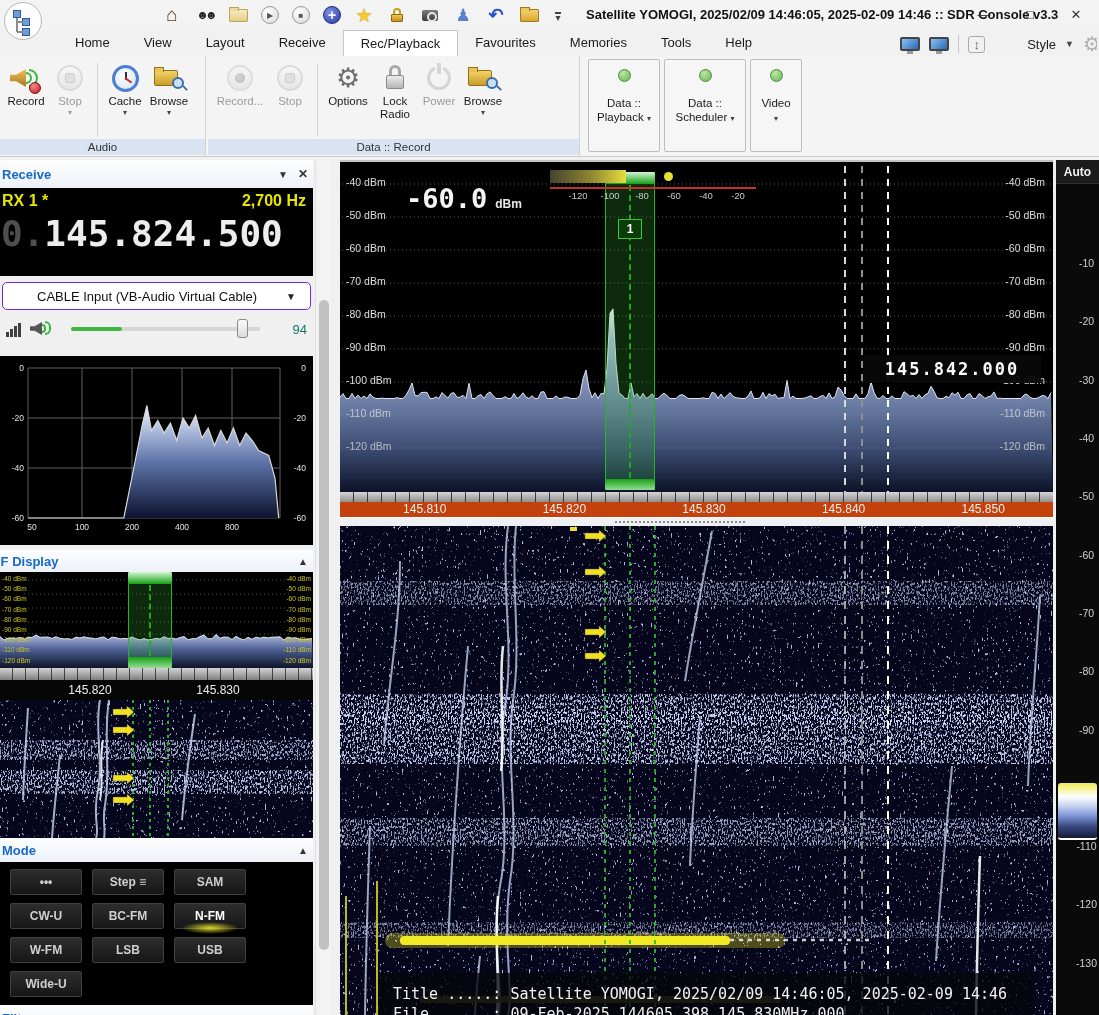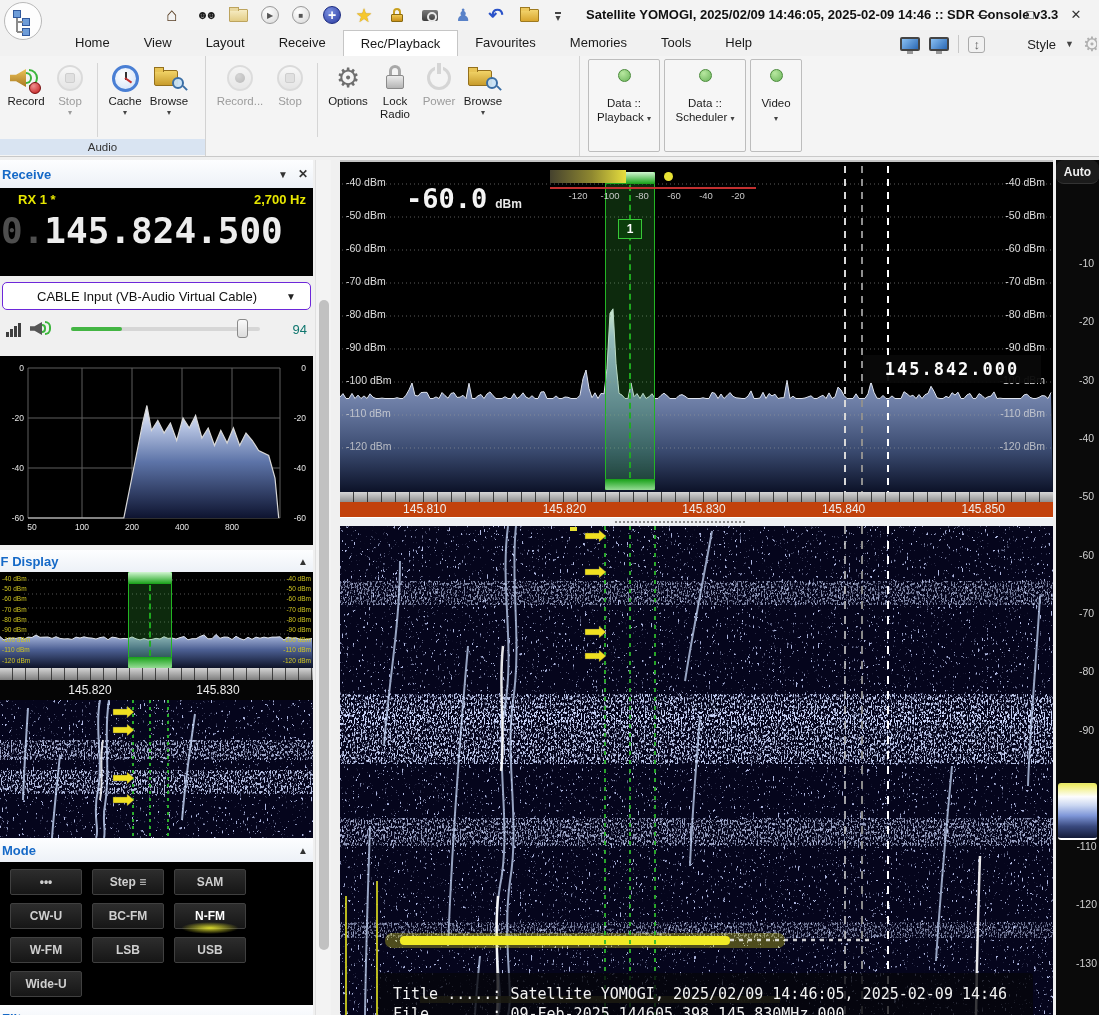--- a/index.html
+++ b/index.html
@@ -95,21 +95,21 @@
   .pwrico{position:relative; width:24px; height:24px; border:3px solid #b8b8b8; border-radius:50%;}
   .pwrico::before{content:""; position:absolute; left:7px; top:-6px; width:4px; height:11px; background:#b8b8b8; box-shadow:0 0 0 2px #f4f4f4;}
 
   
   .leftpanel { position:absolute; left:0; top:160px; width:313px; height:855px; background:#f0f0f0; }
   .phead { height:28px; background:linear-gradient(#fdfeff,#edf1f7); display:flex; align-items:center;
            font-size:13px; font-weight:bold; color:#1569c7; padding-left:2px; position:relative; }
   .phead .hicons { position:absolute; right:5px; display:flex; gap:10px; align-items:center; }
   .phead .hicons span { font-size:10px; color:#333; }
   .freqbox { height:88px; background:#000; }
-  .rxrow { display:flex; justify-content:space-between; padding:4px 7px 0 2px; color:#e6e600; font-size:13px; font-weight:bold;margin-left:16px; }
+  .rxrow { display:flex; justify-content:space-between; padding:4px 7px 0 2px; color:#e6e600; font-size:16px; font-weight:bold; }
   .freq { font-family:"DejaVu Sans Mono", monospace; font-weight:bold; font-size:36px; color:#ededed; line-height:48px; padding-left:1px; letter-spacing:0px; white-space:nowrap; }
   .freq .pre { color:#4e4e4e; }
   .combo { margin:6px 2px 0 2px; height:28px; background:#fff; border:1px solid #6d28d9; border-radius:5px;
            display:flex; align-items:center; font-size:13px; color:#111; padding-left:34px; position:relative; }
   .combo .arr { position:absolute; right:14px; font-size:10px; color:#222; }
   .volrow { height:38px; display:flex; align-items:center; padding:0 6px; gap:9px; }
   .eqico { display:flex; align-items:flex-end; gap:1px; height:15px; }
   .eqico i { width:3px; background:#3f3f3f; display:block; }
   .spk2 { position:relative; width:24px; height:20px; }
   .spk2 .bd{position:absolute; left:0; top:3px; width:12px; height:13px; background:#555; clip-path:polygon(0 32%,38% 32%,100% 0,100% 100%,38% 68%,0 68%);}
@@ -182,21 +182,21 @@
   .splitter { position:absolute; left:0; top:357px; width:713px; height:9px; background:#eef0f3; border-top:1px solid #fff; }
   .splitter .grip { width:130px; margin-left:275px; margin-top:3px; border-top:2px dotted #8a8a8a; }
   .waterfall { position:absolute; left:0; top:366px; width:713px; height:489px; background:#05051c; }
   .wfoverlay { position:absolute; left:38px; top:447px; width:655px; height:60px; background:rgba(5,5,10,.78); border-radius:3px;
                font-family:"DejaVu Sans Mono", monospace; font-size:15px; color:#f2f2f2; padding:11px 0 0 15px; z-index:5; }
   .wfoverlay div { white-space:nowrap; line-height:20px; }
 
   
   .rightstrip { position:absolute; left:1056px; top:160px; width:43px; height:855px; background:#0a0a0a; }
   .rs-auto { height:24px; background:#1b1b1b; border-bottom:1px solid #333; color:#eee; font-size:12px; font-weight:bold;
-             display:flex; align-items:center; justify-content:center;border-radius:8px; }
+             display:flex; align-items:center; justify-content:center; }
   .rs-ticks { position:absolute; left:0; top:74px; width:61px; display:flex; flex-direction:column; }
   .rs-ticks span { height:58.3px; display:flex; align-items:center; justify-content:center; font-size:10.5px; color:#d0d0d0; }
   .rs-band { position:absolute; left:2px; right:2px; top:623px; height:57px; border-radius:3px;
              border-top:2px solid #e9e96a; border-bottom:2px solid #ffffff;
              background:linear-gradient(#f0ee6a, #fdfdfd 22%, #ccd8f2 38%, #7e96d8 58%, #39497e 78%, #141b38); z-index:2; }
 </style>
 </head>
 <body>
 
 <div id="app">
@@ -352,20 +352,21 @@
                 <span class="f"></span>
                 <span class="t"></span>
                 <span class="m"></span>
                 <span class="h"></span>
               </span>
             </div>
           <div class="rlb">Browse</div>
           <div class="drp">▾</div>
         </div>
       </div>
+      <div class="rstrip">Data :: Record</div>
     </div>
 
     <div class="boxgroup" style="left:588px; width:72px;">
       <div class="gdot"></div>
       <div class="bg-lbl"><span>Data ::</span><br><span>Playback</span> <span class="bg-arr">▾</span></div>
     </div>
     <div class="boxgroup" style="left:664px; width:82px;">
       <div class="gdot"></div>
       <div class="bg-lbl"><span>Data ::</span><br><span>Scheduler</span> <span class="bg-arr">▾</span></div>
     </div>

